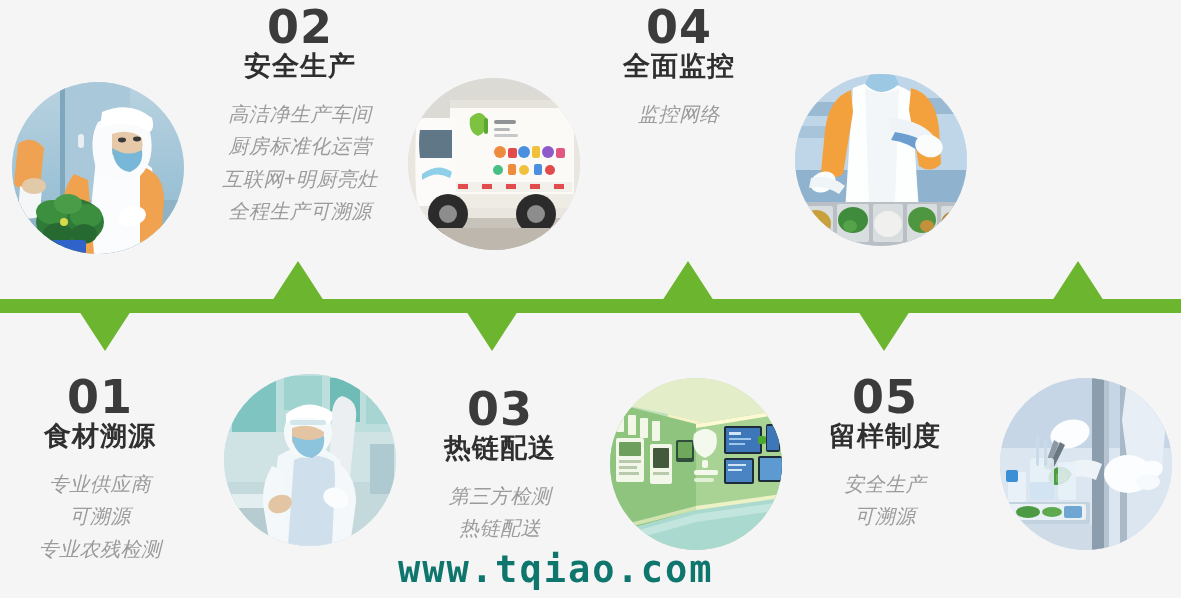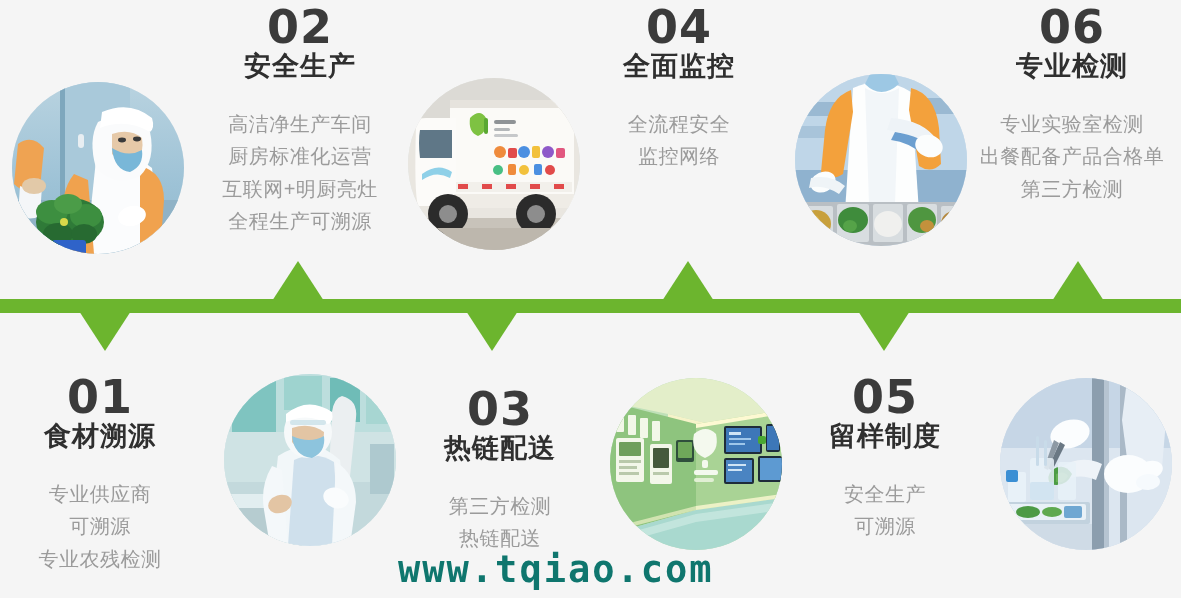--- a/index.html
+++ b/index.html
@@ -42,21 +42,21 @@
   .item{position:absolute;text-align:center;}
   .num{
     font-size:46px;font-weight:bold;color:#3b3b3b;
     line-height:1.0;letter-spacing:1px;
     font-family:"DejaVu Sans","Liberation Sans",sans-serif;
   }
   .title{
     font-size:27px;font-weight:bold;color:#2f2f2f;
     line-height:1.25;margin-top:0;letter-spacing:1px;
   }
-  .lines{margin-top:24px;}
+  .lines{margin-top:14px;font-style:italic;}
   .line{
     font-size:20px;color:#9b9b9b;line-height:1.62;
     letter-spacing:0.5px;white-space:nowrap;
   }
 
   
   .watermark{
     position:absolute;left:398px;top:548px;
     font-family:"DejaVu Sans Mono","Liberation Mono",monospace;
     font-size:37px;font-weight:bold;color:#0f766e;
@@ -362,34 +362,24 @@
       <div class="line">厨房标准化运营</div>
       <div class="line">互联网+明厨亮灶</div>
       <div class="line">全程生产可溯源</div>
     </div>
   </div>
 
   <div class="item" style="left:569px;top:4px;width:220px;">
     <div class="num">04</div>
     <div class="title">全面监控</div>
     <div class="lines">
-      <div class="line">全流程安全</div>
       <div class="line">监控网络</div>
     </div>
   </div>
 
-  <div class="item" style="left:962px;top:4px;width:220px;">
-    <div class="num">06</div>
-    <div class="title">专业检测</div>
-    <div class="lines">
-      <div class="line">专业实验室检测</div>
-      <div class="line">出餐配备产品合格单</div>
-      <div class="line">第三方检测</div>
-    </div>
-  </div>
 
   <div class="item" style="left:-10px;top:374px;width:220px;">
     <div class="num">01</div>
     <div class="title">食材溯源</div>
     <div class="lines">
       <div class="line">专业供应商</div>
       <div class="line">可溯源</div>
       <div class="line">专业农残检测</div>
     </div>
   </div>

